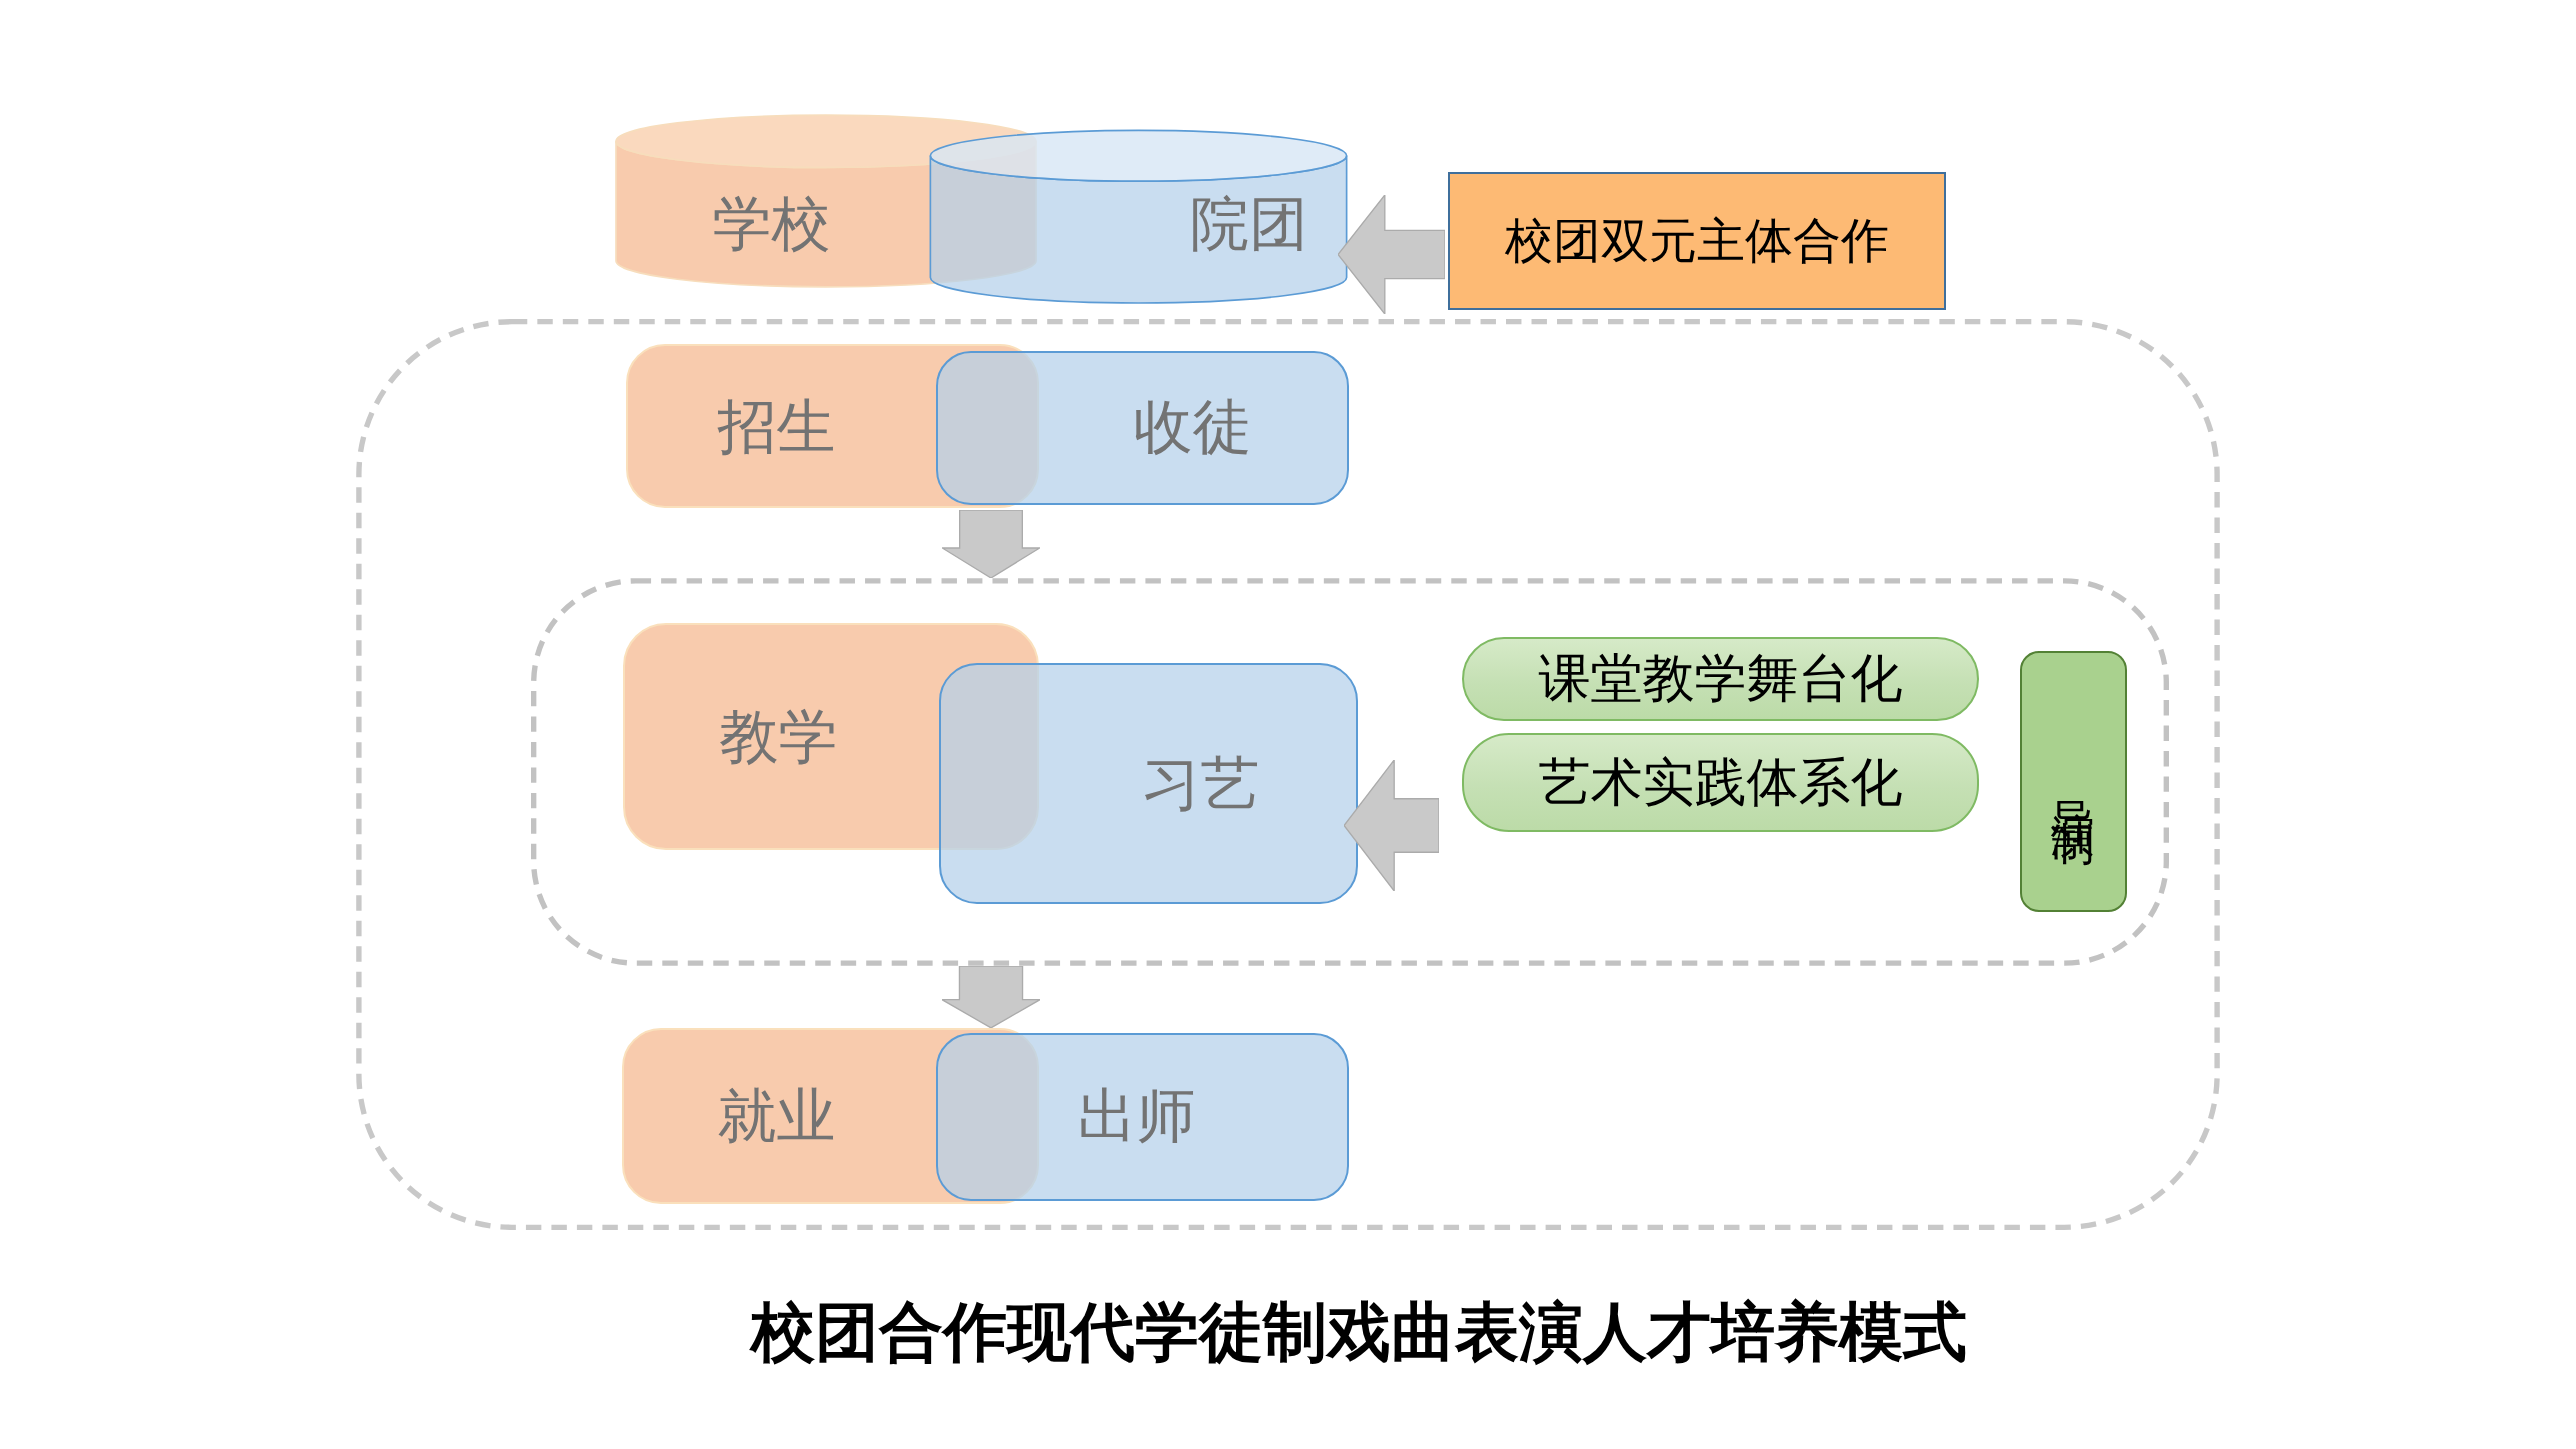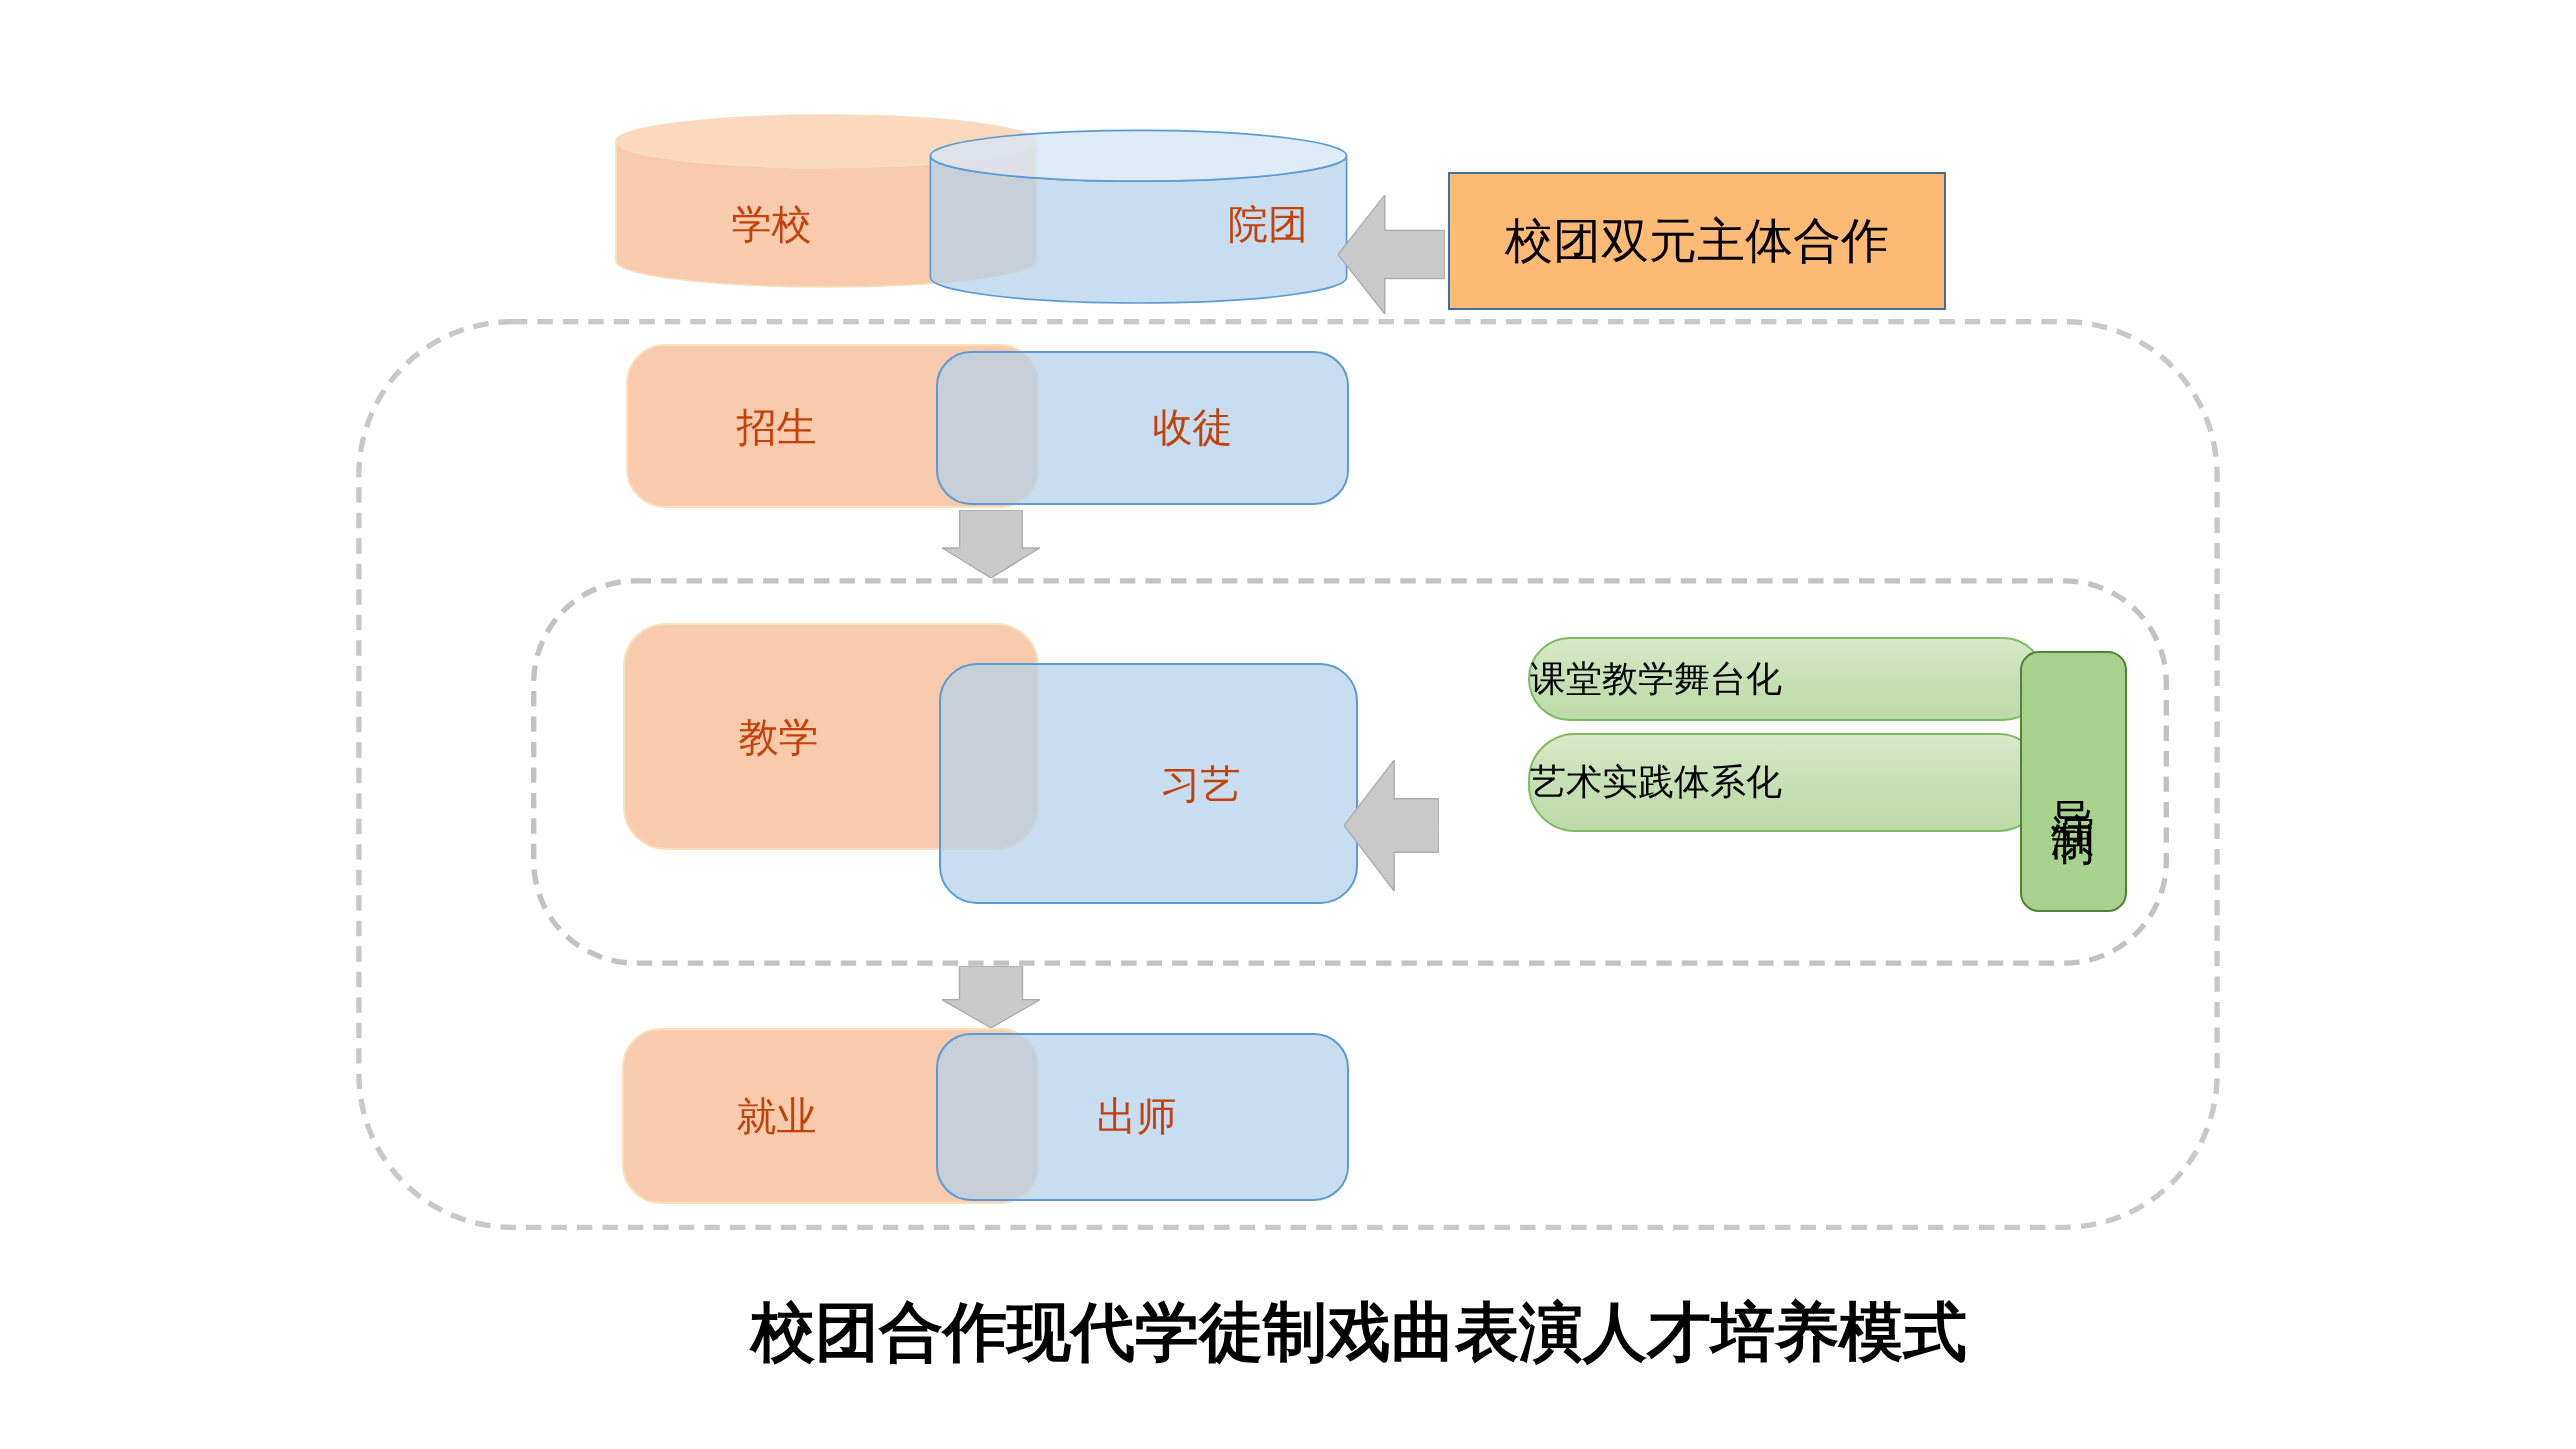--- a/index.html
+++ b/index.html
@@ -8,23 +8,23 @@
     width:2576px;height:1449px;
     background:#ffffff;
     overflow:hidden;
     font-family:"Liberation Sans", sans-serif;
     color:#000;
   }
   .abs{position:absolute;}
   .label{
     position:absolute;
     text-align:center;
-    font-size:40px;
+    font-size:59px;
     line-height:54px;
-    color:#c2410c;
+    color:#737373;
     z-index:6;
     white-space:nowrap;
   }
   .obox{ 
     position:absolute;
     background:#F8CBAD;
     border:2px solid #FAE0BC;
     border-radius:39px;
     z-index:2;
     box-sizing:border-box;
@@ -32,27 +32,27 @@
   .bbox{ 
     position:absolute;
     background:rgba(180,208,234,0.72);
     border:2px solid #5B9BD5;
     border-radius:35px;
     z-index:3;
     box-sizing:border-box;
   }
   .pill{
     position:absolute;
-    left:1528px;width:517px;
+    left:1462px;width:517px;
     background:linear-gradient(180deg,#D6EAC8 0%,#C5E0B4 55%,#BCDBA8 100%);
     border:2px solid #7FBA63;
     border-radius:47px;
     z-index:4;
-    display:flex;align-items:center;
-    font-size:36px;
+    display:flex;align-items:center;justify-content:center;
+    font-size:52px;
     box-sizing:border-box;
   }
   .coop{
     position:absolute;
     left:1448px;top:172px;width:498px;height:138px;
     background:#fdba74;
     border:2.7px solid #3F6F9C;
     box-sizing:border-box;
     display:flex;align-items:center;justify-content:center;
     font-size:48px;

